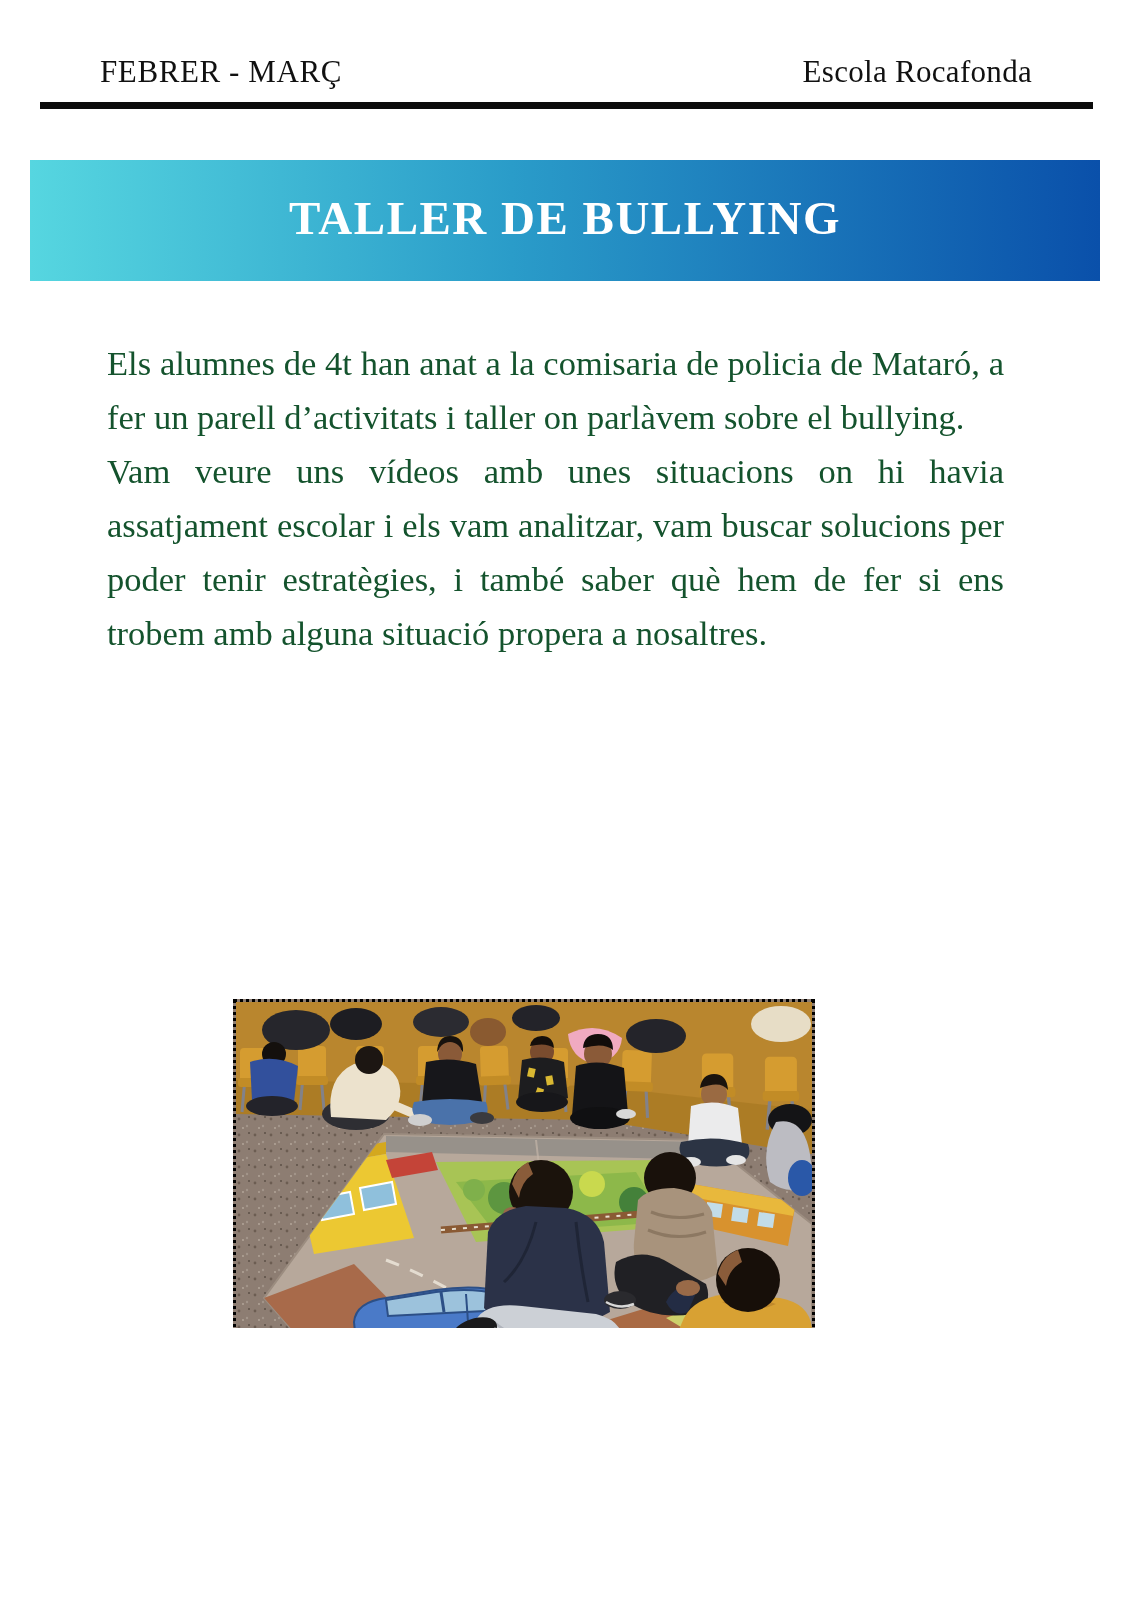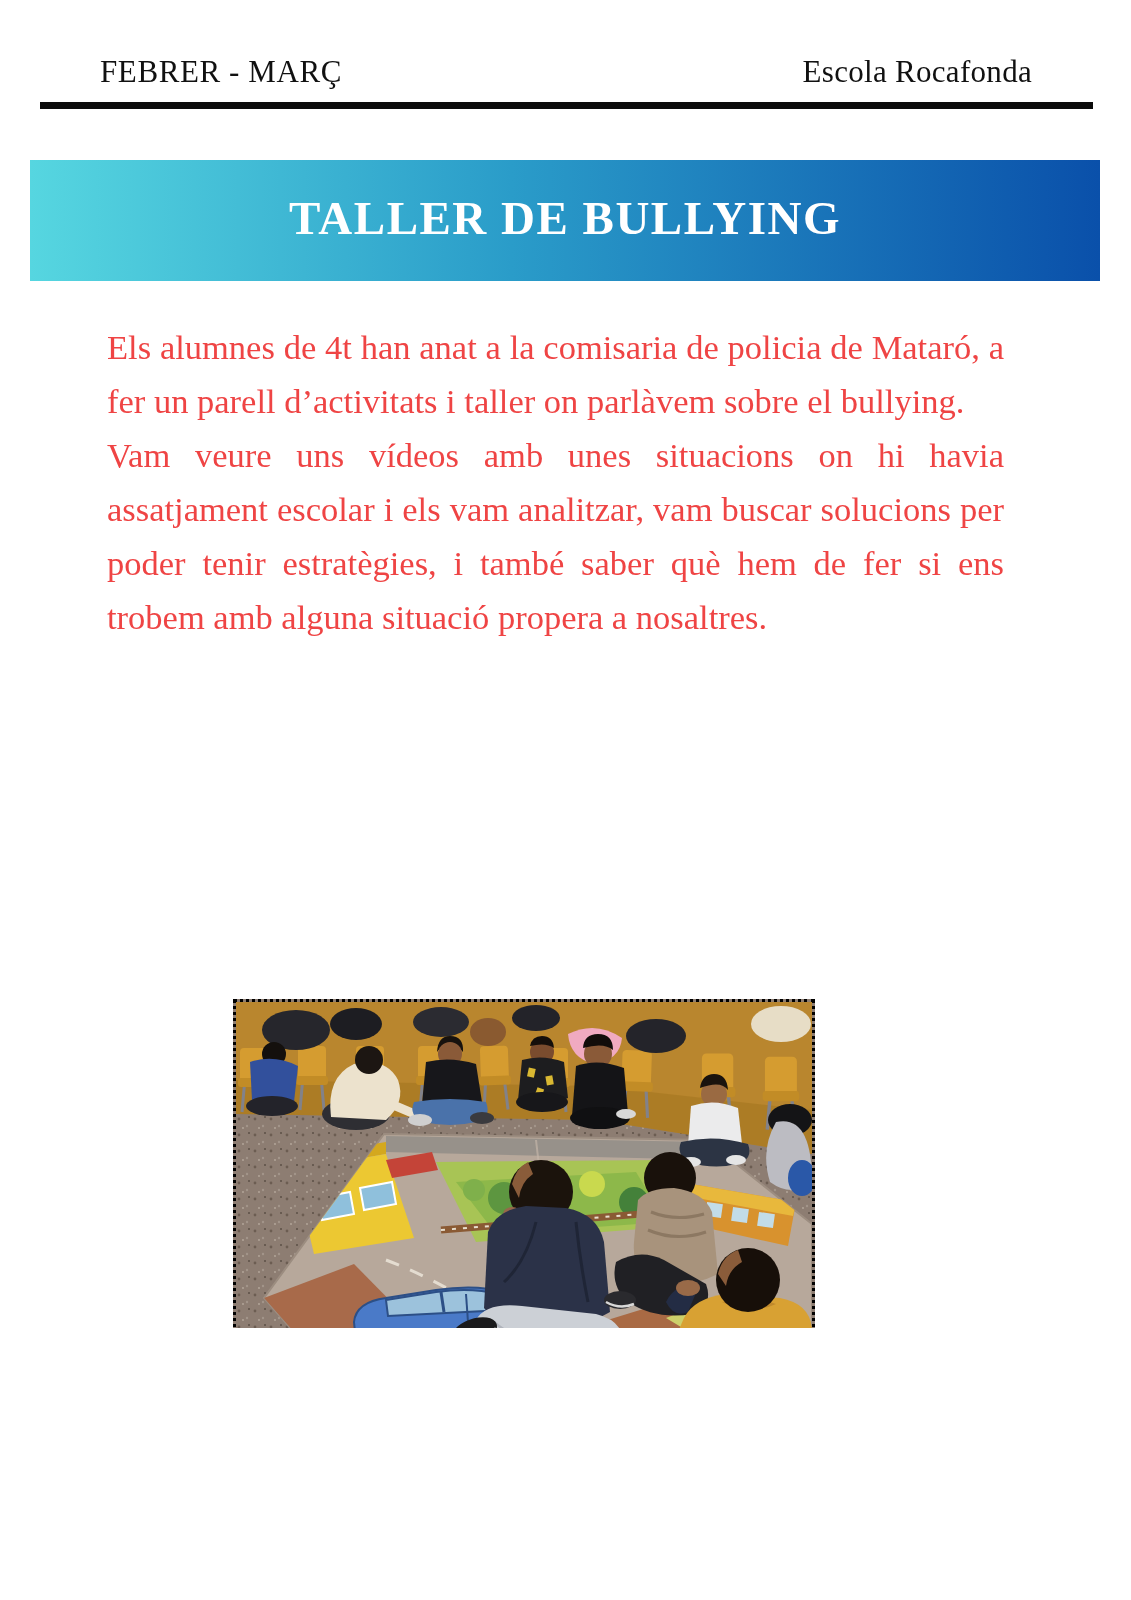--- a/index.html
+++ b/index.html
@@ -18,22 +18,22 @@
     position:absolute;left:30px;top:160px;width:1070px;height:121px;
     display:flex;justify-content:center;
     background:linear-gradient(90deg,#56d6e0 0%,#2a9cc9 45%,#0a50aa 100%);
   }
   .banner-title{
     color:#ffffff;font-size:47px;font-weight:bold;letter-spacing:1.5px;
     font-family:"Liberation Serif","DejaVu Serif",serif;
   }
   
   .article{
-    position:absolute;left:107px;top:320px;width:897px;
-    font-size:34.5px;line-height:54px;color:#ef4444;
+    position:absolute;left:107px;top:336px;width:897px;
+    font-size:34.5px;line-height:54px;color:#14532d;
     text-align:justify;
   }
   .article p{margin:0;}
   
   .photo-frame{
     position:absolute;left:233px;top:999px;width:576px;height:396px;
     border:3px dotted #000;background:#8d7d72;
   }
   .photo-frame svg{display:block;}
   

